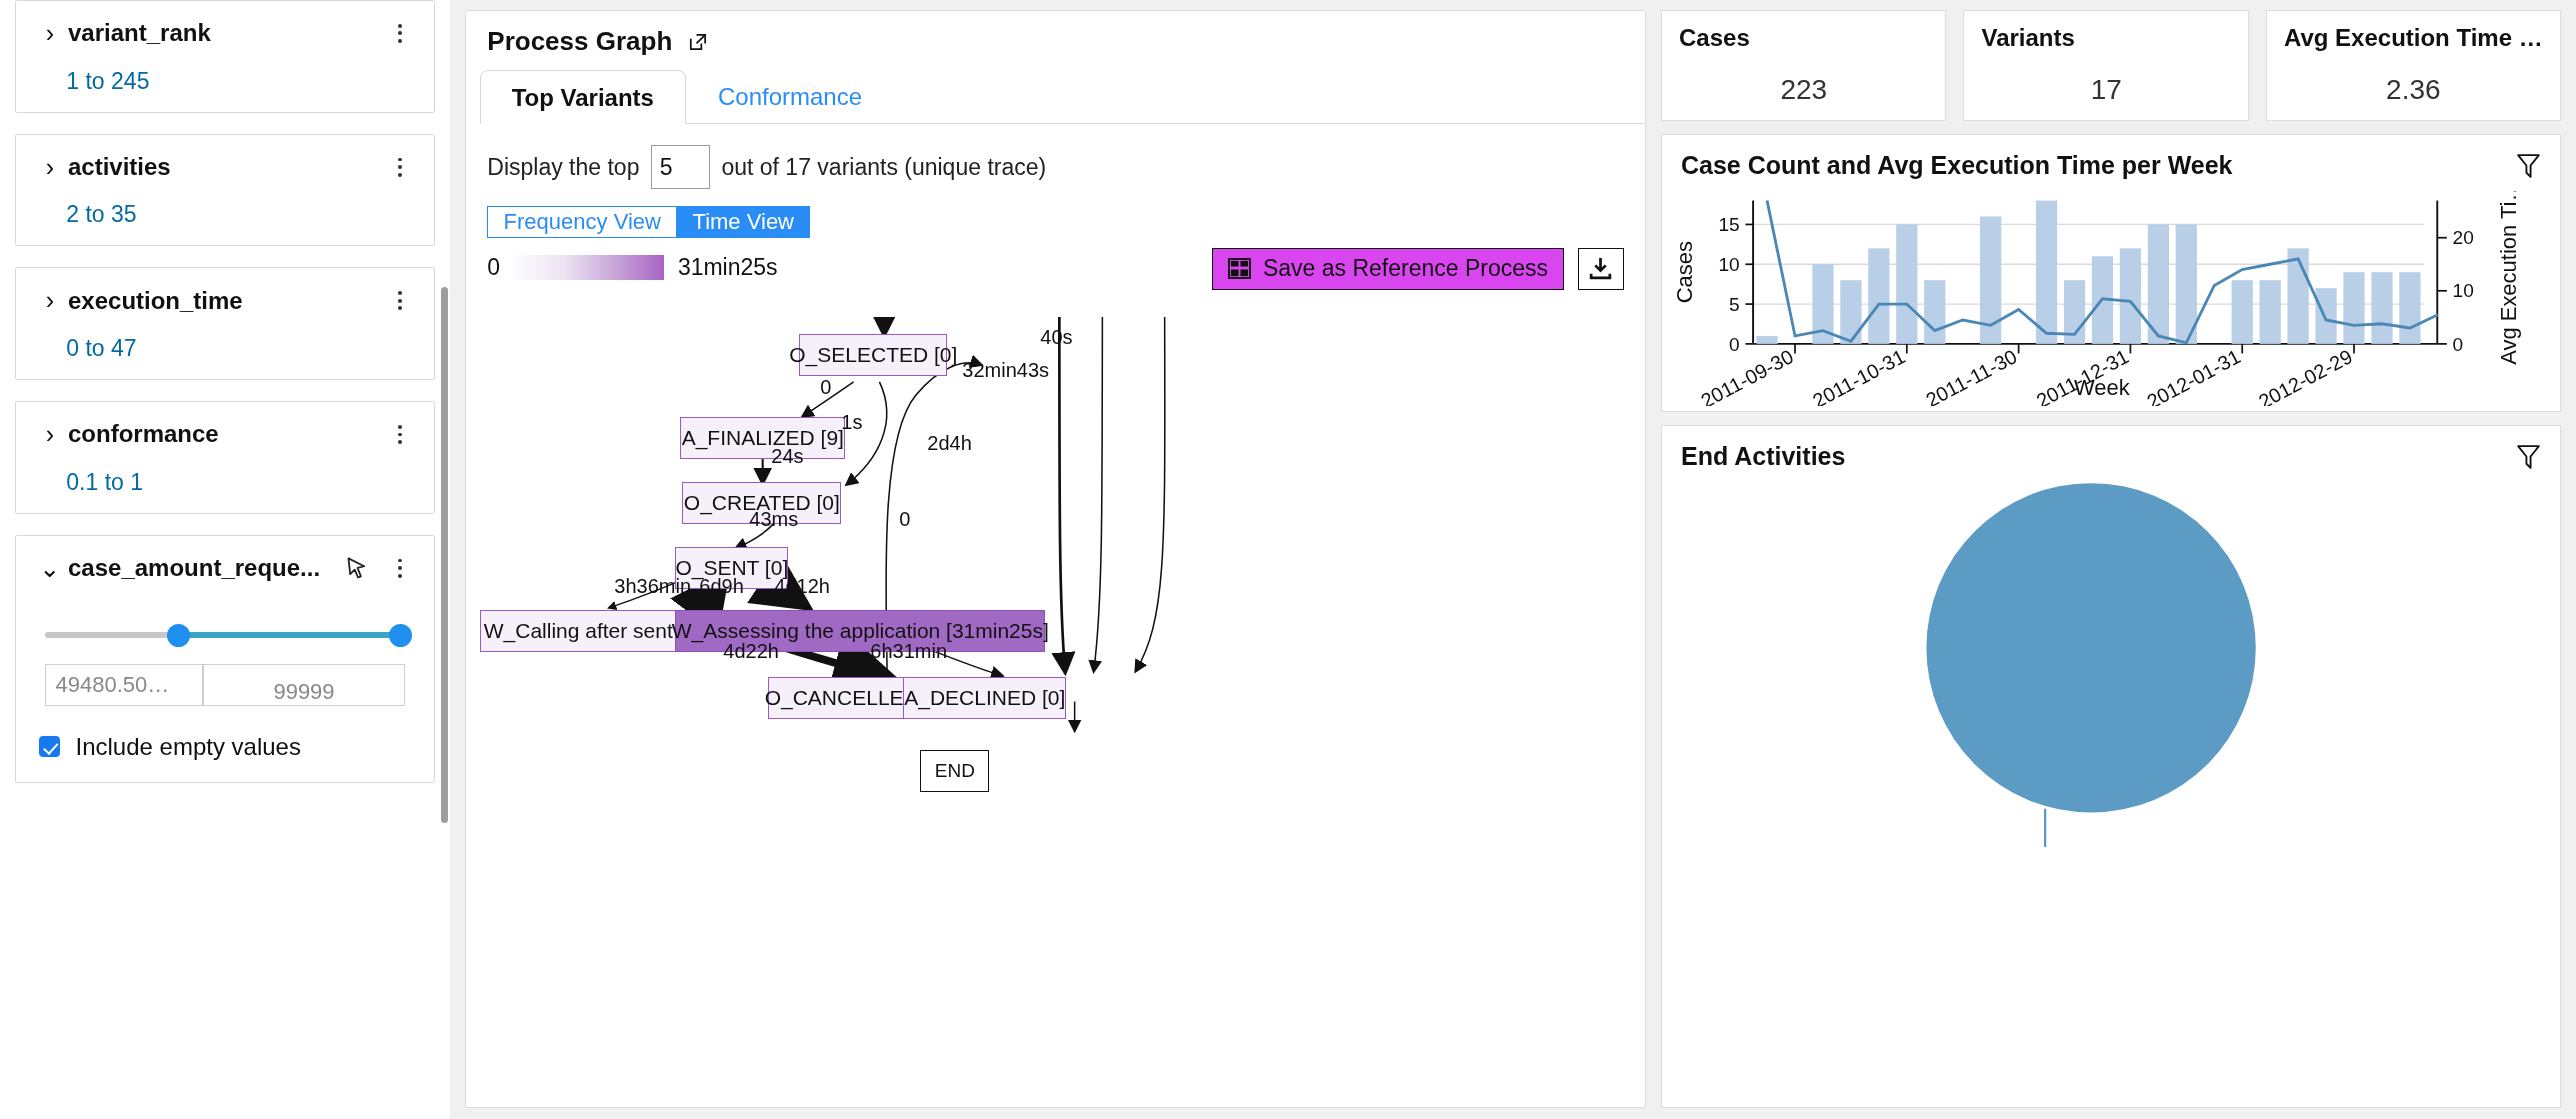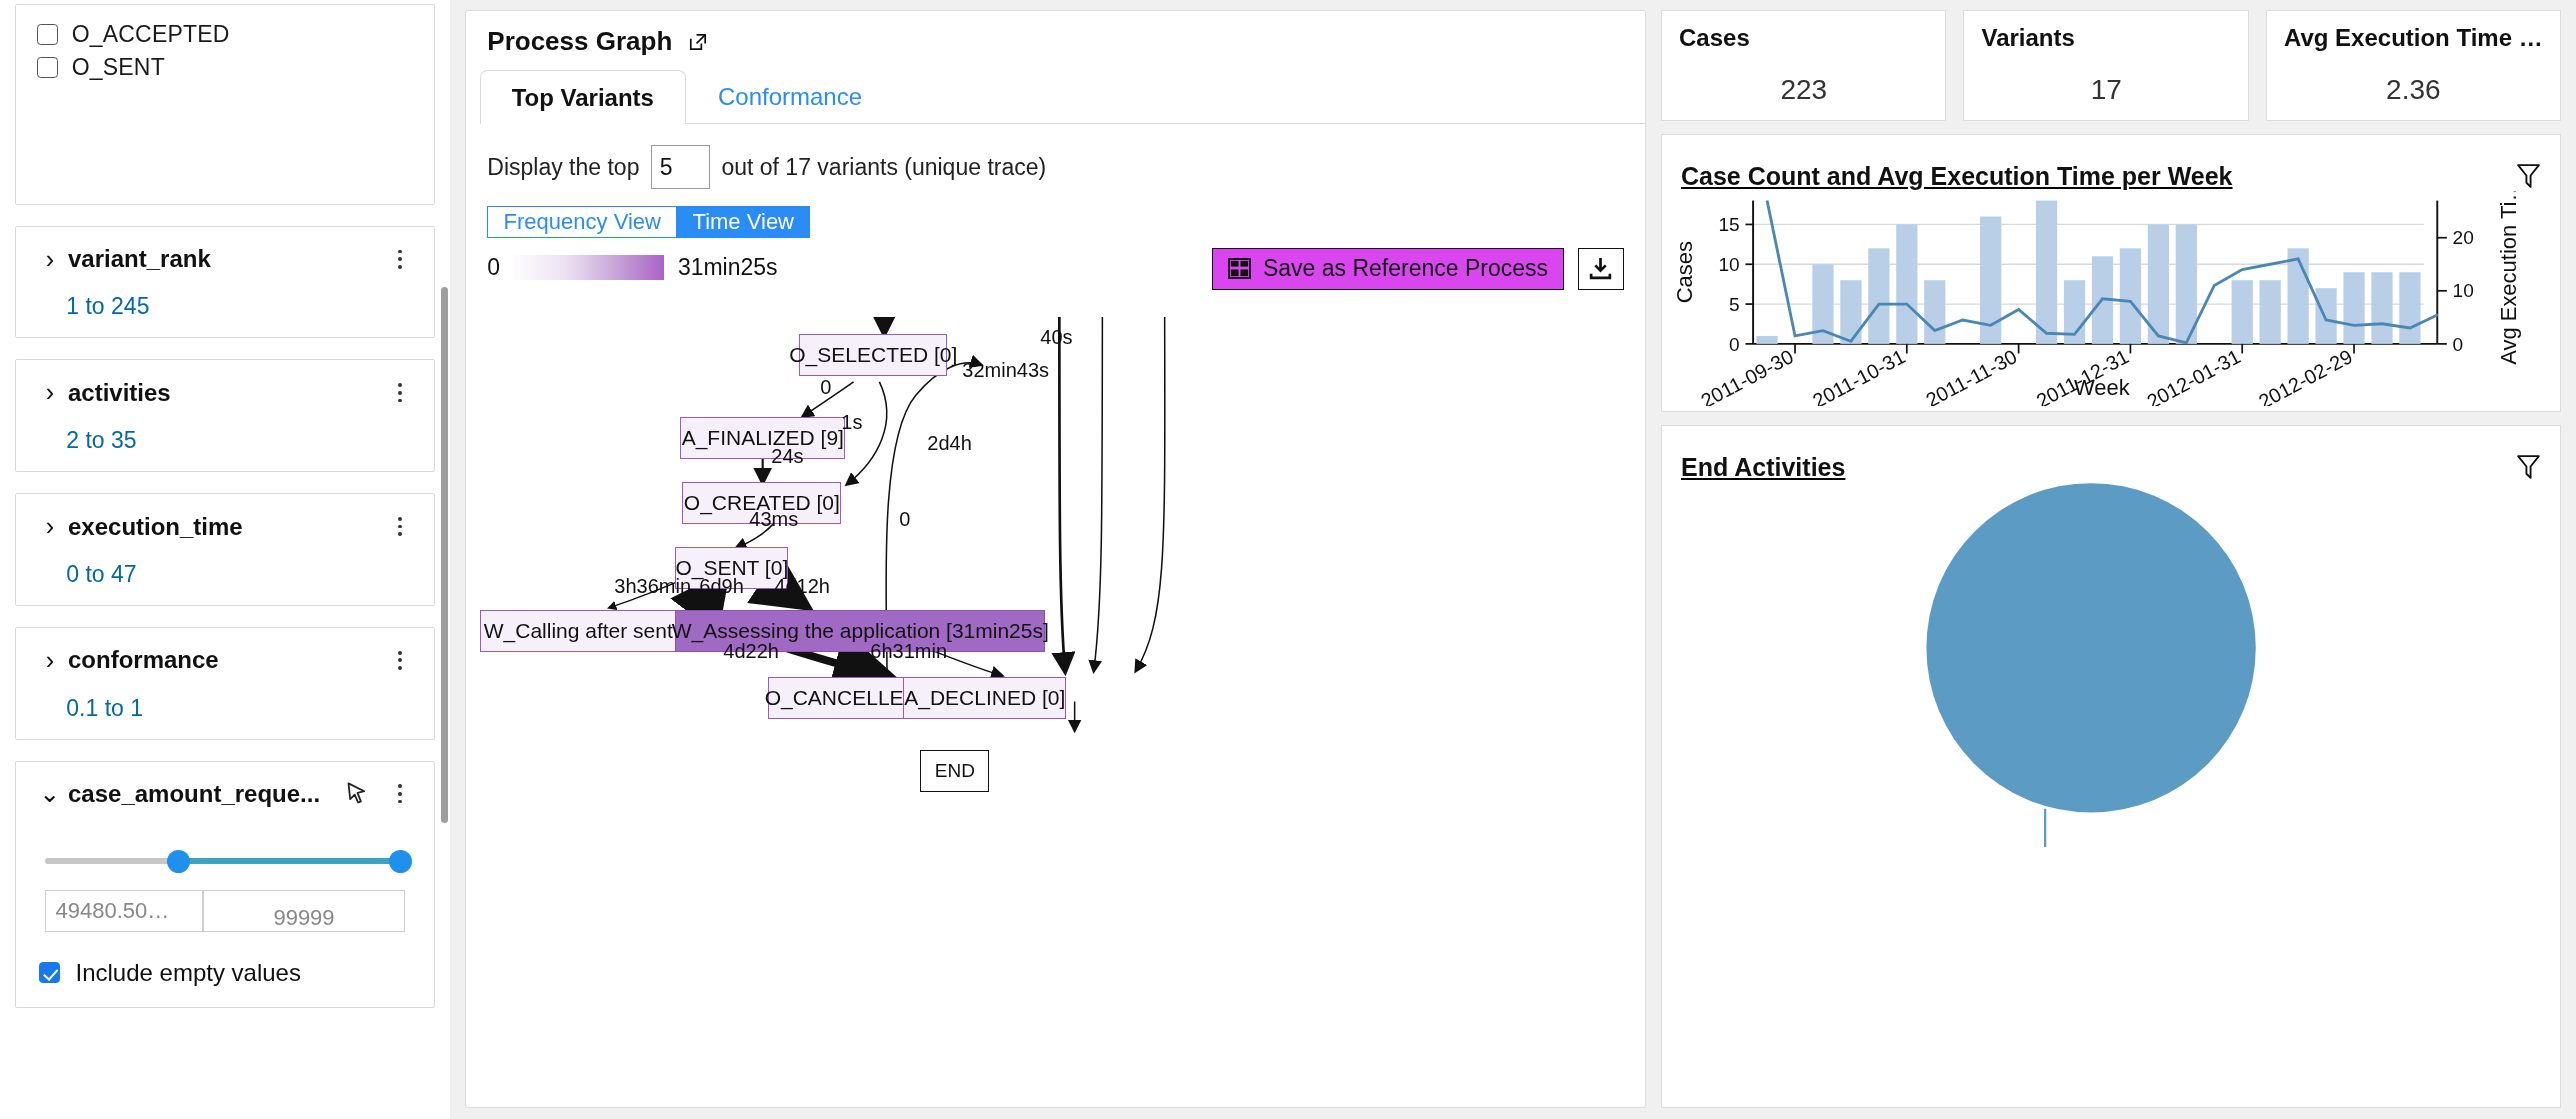--- a/index.html
+++ b/index.html
@@ -145,47 +145,37 @@
   .right { flex:1 1 auto; padding:9.6px 15.3px 11.5px 0; display:flex; flex-direction:column; gap:13.4px; }
   .kpis { display:flex; gap:17px; }
   .kpi {
     flex:1 1 0; background:#fff; border:1px solid #dcdcdc; height:111px;
     padding:13.4px 17px; display:flex; flex-direction:column; justify-content:space-between;
   }
   .kpi-label { font-size:24px; font-weight:bold; color:#111; white-space:nowrap; overflow:hidden; }
   .kpi-value { font-size:28px; color:#333; text-align:center; }
 
   .card { background:#fff; border:1px solid #dcdcdc; position:relative; }
-  .card-head { display:flex; padding:27px 19px 0 19px;text-decoration:underline; }
+  .card-head { display:flex; align-items:center; padding:16px 19px 0 19px; }
   .card-title { font-size:25px; font-weight:bold; color:#111; }
   .filter-ic { margin-left:auto; width:25px; height:27px; cursor:pointer; }
 
   .chart-card { height:278px; }
   .endact-card { flex:1 1 auto; }
 
   svg { display:block; }
   text { font-family:"Liberation Sans", sans-serif; }
 </style>
 </head>
 <body>
 
 <div class="app">
 
   <div class="sidebar">
 
-    <div class="side-card" style="height:201px; margin-top:3.8px;">
-      <div class="chk-row">
-        <div class="chkbox"></div>
-        <div class="chk-label">O_ACCEPTED</div>
-      </div>
-      <div class="chk-row">
-        <div class="chkbox"></div>
-        <div class="chk-label">O_SENT</div>
-      </div>
-    </div>
 
     <div class="side-card">
       <div class="field-head">
         <div class="chev">›</div>
         <div class="field-name">variant_rank</div>
         <div class="spacer"></div>
         <div class="kebab">
             <i></i>
             <i></i>
             <i></i>

